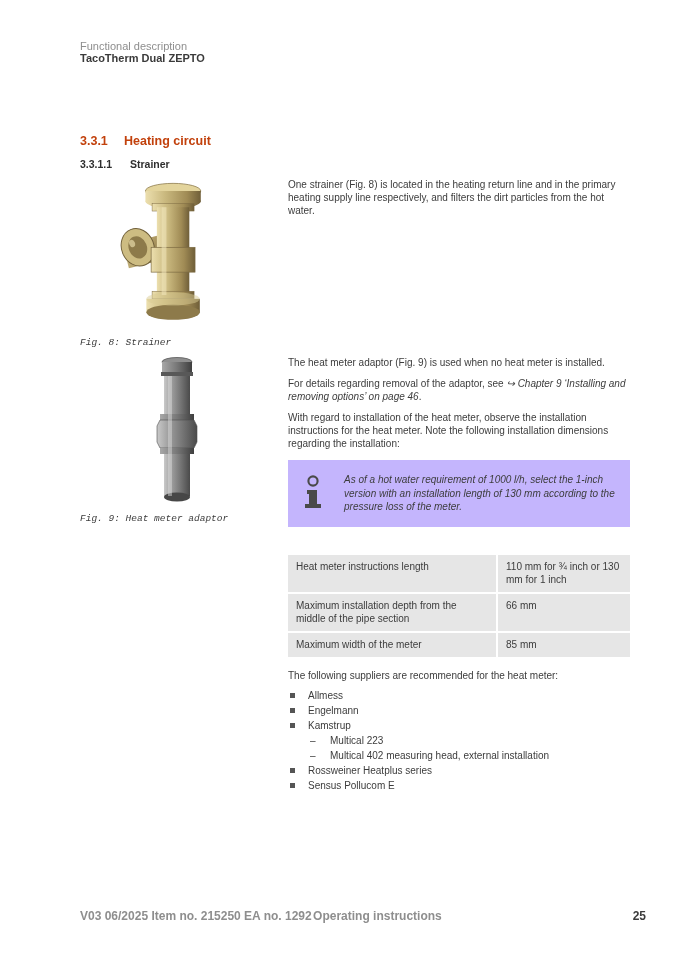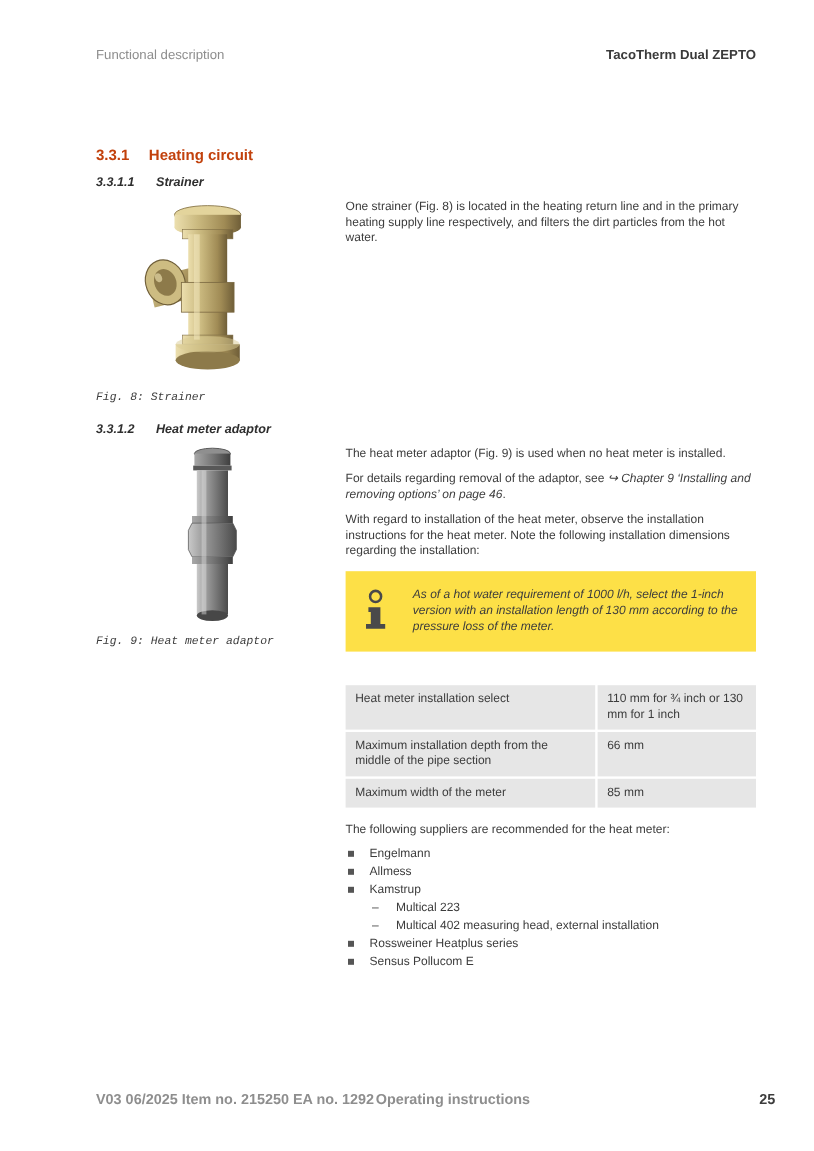--- a/index.html
+++ b/index.html
@@ -1,45 +1,45 @@
 <!DOCTYPE html>
 <html><head>
 <meta charset="utf-8">
 <style>
   * { margin:0; padding:0; box-sizing:border-box; }
   html,body { background:#ffffff; }
   body { width:678px; height:959px; font-family:"Liberation Sans", sans-serif; }
   .page { position:relative; width:678px; height:959px; background:#ffffff; overflow:hidden; color:#3c3c3c; }
 
   .page-header { display:flex; justify-content:space-between; align-items:baseline;
-                 padding:40px 48px 0 80px; font-size:11px; }
+                 padding:40px 48px 0 80px; font-size:11px;flex-direction:column; }
   .header-left { color:#8e8e8e; }
   .header-right { color:#3a3a3a; font-weight:bold; }
 
   .content { padding:0 48px 0 80px; }
 
   .h-main { margin-top:70px; font-size:12.5px; font-weight:bold; color:#c2410c; }
   .h-main .num { display:inline-block; width:44px; }
-  .h-sub { font-size:10.5px; font-weight:bold; color:#2e2e2e;font-style:italic; }
+  .h-sub { font-size:10.5px; font-weight:bold; color:#2e2e2e; }
   .h-sub .num { display:inline-block; width:50px; }
   .h-sub.strainer { margin-top:10px; }
   .h-sub.adaptor { margin-top:16px; }
 
   .row { display:flex; align-items:flex-start; margin-top:8px; }
   .figcol { width:208px; flex:none; }
   .textcol { flex:1; font-size:10px; line-height:13px; }
 
   .fig-strainer { margin-left:32px; display:block; }
   .fig-adaptor { margin-left:75px; display:block; }
   .caption { font-size:9.5px; font-style:italic; margin-top:7px; color:#3c3c3c;font-family:Liberation Mono, monospace; }
 
   p.body { margin-bottom:8px; }
   .ref-link { font-style:italic; color:#3c3c3c; text-decoration:none; }
 
-  .infobox { background:#fde047; display:flex; padding:13px 14px 13px 14px; margin-top:10px; }
+  .infobox { background:#c4b5fd; display:flex; padding:13px 14px 13px 14px; margin-top:10px; }
   .infobox .iconwrap { width:30px; flex:none; margin-right:12px; padding-top:1px; }
   .infobox .note { font-style:italic; font-size:10px; line-height:13.5px; }
 
   table.dim { border-collapse:separate; border-spacing:2px; margin:26px 0 0 -2px;
               width:calc(100% + 4px); }
   table.dim td { background:#e6e6e6; font-size:10px; line-height:13px;
                  padding:5px 8px 6px 8px; vertical-align:top; color:#3c3c3c; }
   table.dim td.val { width:132px; }
 
   .suppliers-intro { margin-top:10px; font-size:10px; }
@@ -120,23 +120,20 @@
 
           <rect x="52" y="30" width="5" height="92" fill="#f2e8bd" opacity="0.55"></rect>
         </svg>
         <div class="caption">Fig. 8: Strainer</div>
       </div>
       <div class="textcol">
         <p class="body">One strainer (Fig. 8) is located in the heating return line and in the primary heating supply line respectively, and filters the dirt particles from the hot water.</p>
       </div>
     </div>
 
-    <h2 class="h-sub adaptor">
-      <span class="num">3.3.1.2</span><span>Heat meter adaptor</span>
-    </h2>
 
     <div class="row">
       <div class="figcol">
         <svg class="fig-adaptor" width="44" height="150" viewBox="0 0 44 150" xmlns="http://www.w3.org/2000/svg">
           <defs>
             <linearGradient id="grayH" x1="0" y1="0" x2="1" y2="0">
               <stop offset="0" stop-color="#c9c9c9"></stop>
               <stop offset="0.3" stop-color="#9d9d9d"></stop>
               <stop offset="0.7" stop-color="#6e6e6e"></stop>
               <stop offset="1" stop-color="#4a4a4a"></stop>
@@ -172,44 +169,44 @@
               <circle cx="11" cy="7" r="4.6" fill="none" stroke="#4a4a4a" stroke-width="2.1"></circle>
               <path d="M5 16 h10 v14 h4 v4 H3 v-4 h4 v-10 H5 z" fill="#4a4a4a"></path>
             </svg>
           </div>
           <div class="note">As of a hot water requirement of 1000 l/h, select the 1-inch version with an installation length of 130 mm according to the pressure loss of the meter.</div>
         </div>
 
         <table class="dim">
           <tbody>
             <tr>
-              <td class="label">Heat meter installation select</td>
+              <td class="label">Heat meter instructions length</td>
               <td class="val">110 mm for ¾ inch or 130 mm for 1 inch</td>
             </tr>
             <tr>
               <td class="label">Maximum installation depth from the middle of the pipe section</td>
               <td class="val">66 mm</td>
             </tr>
             <tr>
               <td class="label">Maximum width of the meter</td>
               <td class="val">85 mm</td>
             </tr>
           </tbody>
         </table>
 
         <p class="suppliers-intro">The following suppliers are recommended for the heat meter:</p>
 
         <ul class="suppliers">
           <li>
               <span class="sq"></span>
+              <span>Allmess</span>
+            </li>
+          <li>
+              <span class="sq"></span>
               <span>Engelmann</span>
-            </li>
-          <li>
-              <span class="sq"></span>
-              <span>Allmess</span>
             </li>
           <li>
               <span class="sq"></span>
               <span>Kamstrup</span>
             </li>
           <li class="sub">
               <span class="dash">–</span>
               <span>Multical 223</span>
             </li>
           <li class="sub">

